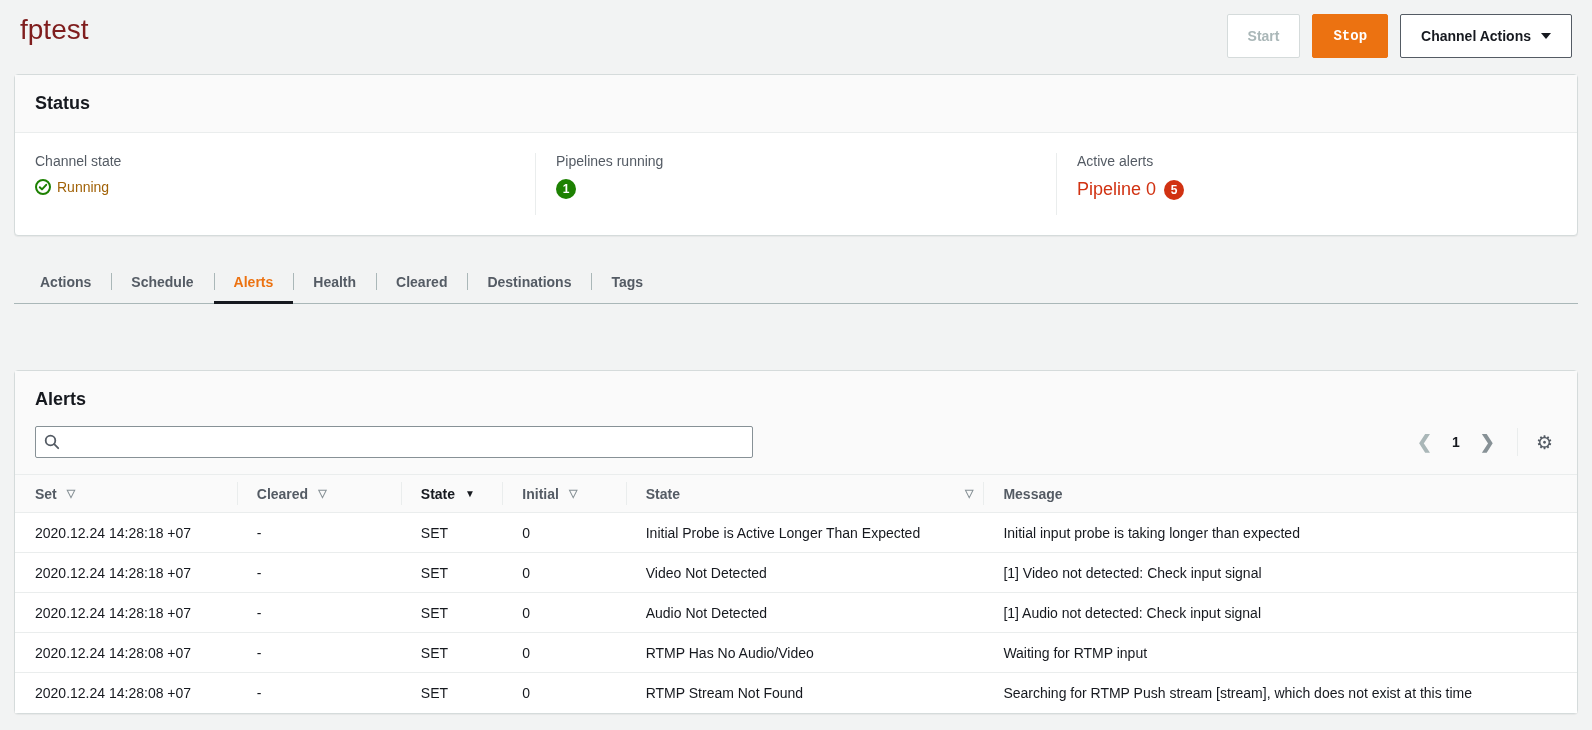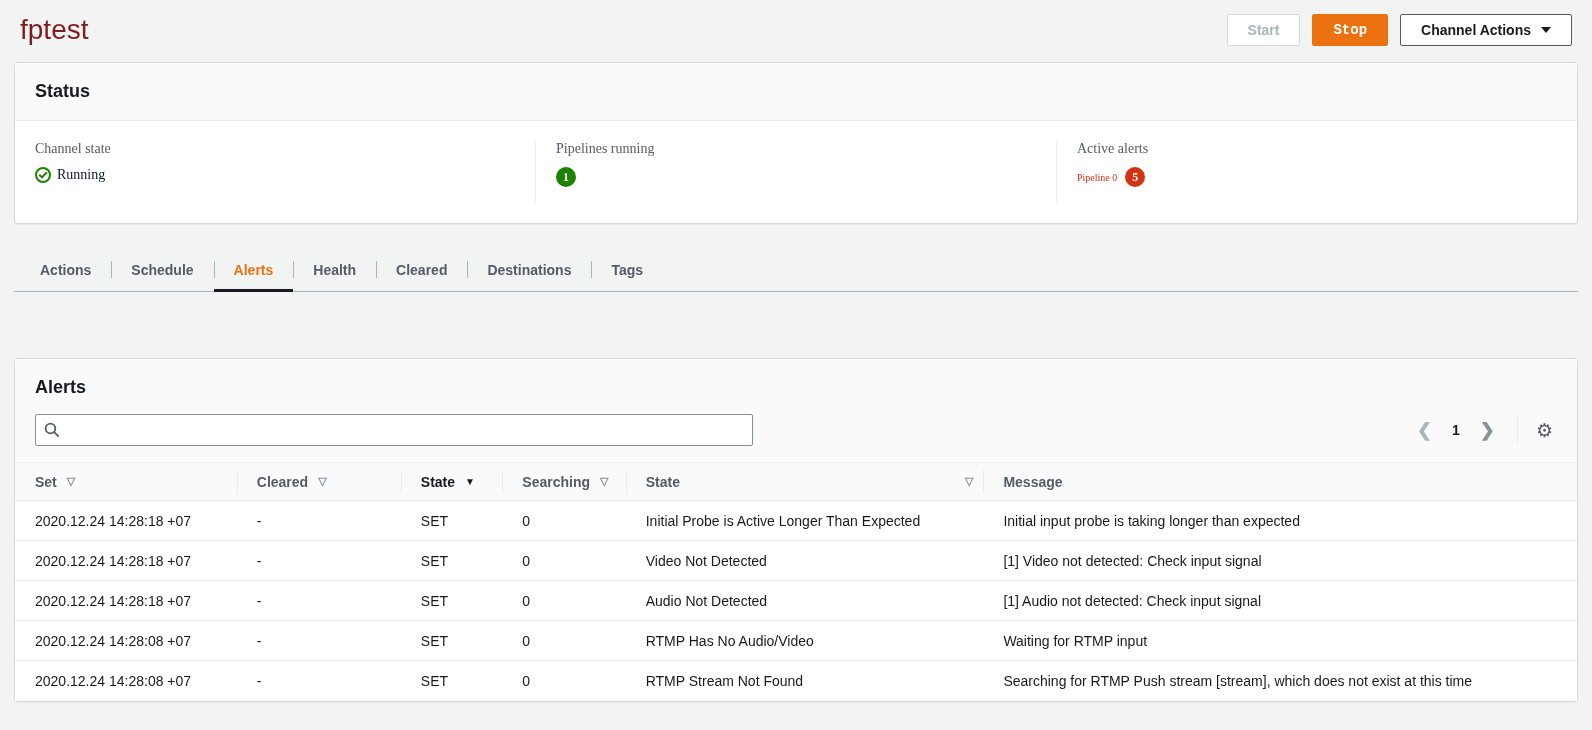--- a/index.html
+++ b/index.html
@@ -16,21 +16,21 @@
   
   .topbar {
     display: flex; align-items: flex-start; justify-content: space-between;
     padding: 12px 6px 14px 6px;
   }
   .page-title { font-size: 28px; font-weight: 500; color: #7f1d1d; padding-top: 2px; }
   .topbar-actions { display: flex; gap: 12px; align-items: center; padding-top: 2px; }
   .btn {
     font-family: "Liberation Sans", sans-serif;
     font-size: 14px; font-weight: bold;
-    padding: 6px 20px; height: 32px;
+    padding: 6px 20px; height: 44px;
     border-radius: 2px; cursor: pointer;
     background: #fff; border: 1px solid #545b64; color: #545b64;
   }
   .btn.disabled { border: 1px solid #d5dbdb; color: #aab7b8; cursor: default; }
   .btn.primary { background: #ec7211; border: 1px solid #ec7211; color: #fff; font-family: Liberation Mono, monospace; }
   .btn.dropdown { display: inline-flex; align-items: center; gap: 10px; color: #16191f; border-color: #545b64; }
   .caret-down { display: inline-block; width: 0; height: 0; border-left: 5px solid transparent; border-right: 5px solid transparent; border-top: 6px solid #16191f; }
 
   
   .card {
@@ -42,33 +42,33 @@
   .card-header {
     padding: 18px 20px;
     border-bottom: 1px solid #eaeded;
     background: #fafafa;
   }
   .card-header h2 { font-size: 18px; font-weight: bold; color: #16191f; }
 
   
   .status-card { margin-top: 2px; }
   .status-body { display: flex; padding: 20px 0; min-height: 102px; }
-  .status-col { flex: 1; padding: 0 20px; font-family: Liberation Serif, serif; }
+  .status-col { flex: 1; padding: 0 20px; }
   .status-col + .status-col { border-left: 1px solid #eaeded; }
   .status-col .label { color: #545b64; font-size: 14px; margin-bottom: 10px; }
-  .state-running { display: inline-flex; align-items: center; gap: 6px; color: #0f172a; font-size: 14px; }
+  .state-running { display: inline-flex; align-items: center; gap: 6px; color: #a16207; font-size: 14px; }
   .badge {
     display: inline-flex; align-items: center; justify-content: center;
     min-width: 20px; height: 20px; border-radius: 10px;
     color: #fff; font-size: 12px; font-weight: bold; padding: 0 5px;
   }
   .badge.green { background: #1d8102; }
   .badge.red { background: #d13212; }
   .alert-link-row { display: inline-flex; align-items: center; gap: 8px; }
-  .alert-link { color: #d13212; text-decoration: none; font-size: 10px; cursor: pointer; }
+  .alert-link { color: #d13212; text-decoration: none; font-size: 18px; cursor: pointer; }
 
   
   .tabs-wrap { margin-top: 28px; border-bottom: 1px solid #aab7b8; padding: 0 6px; }
   .tabs { display: flex; }
   .tab {
     position: relative;
     padding: 10px 20px 13px 20px;
     font-size: 14px; font-weight: bold; color: #545b64;
     cursor: pointer; white-space: nowrap;
   }
@@ -254,21 +254,21 @@
               </span>
           </th>
           <th class="sorted">
             <span class="th-inner">
                 <span>State</span>
                 <span class="sort-icon desc">▼</span>
               </span>
           </th>
           <th>
             <span class="th-inner">
-                <span>Searching</span>
+                <span>Initial</span>
                 <span class="sort-icon">▽</span>
               </span>
           </th>
           <th>
             <span class="th-inner" style="justify-content:space-between;">
                 <span>State</span>
                 <span class="sort-icon">▽</span>
               </span>
           </th>
           <th>

